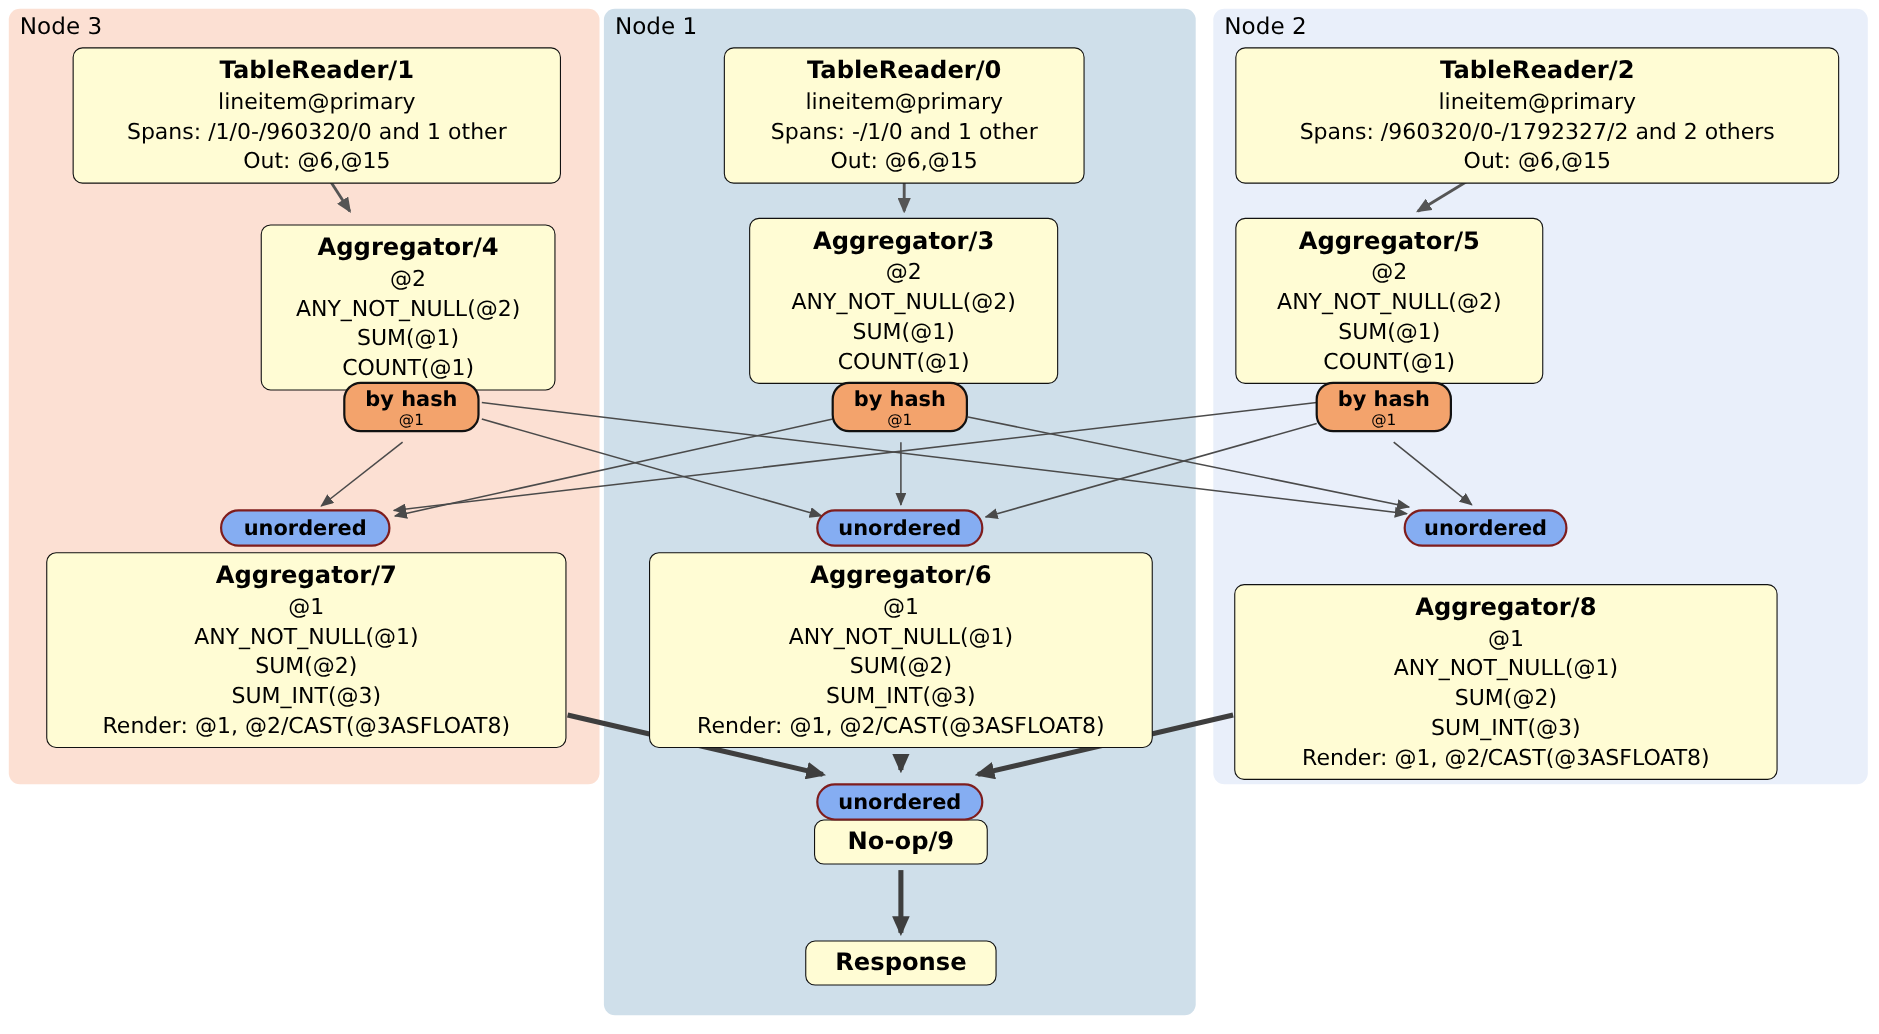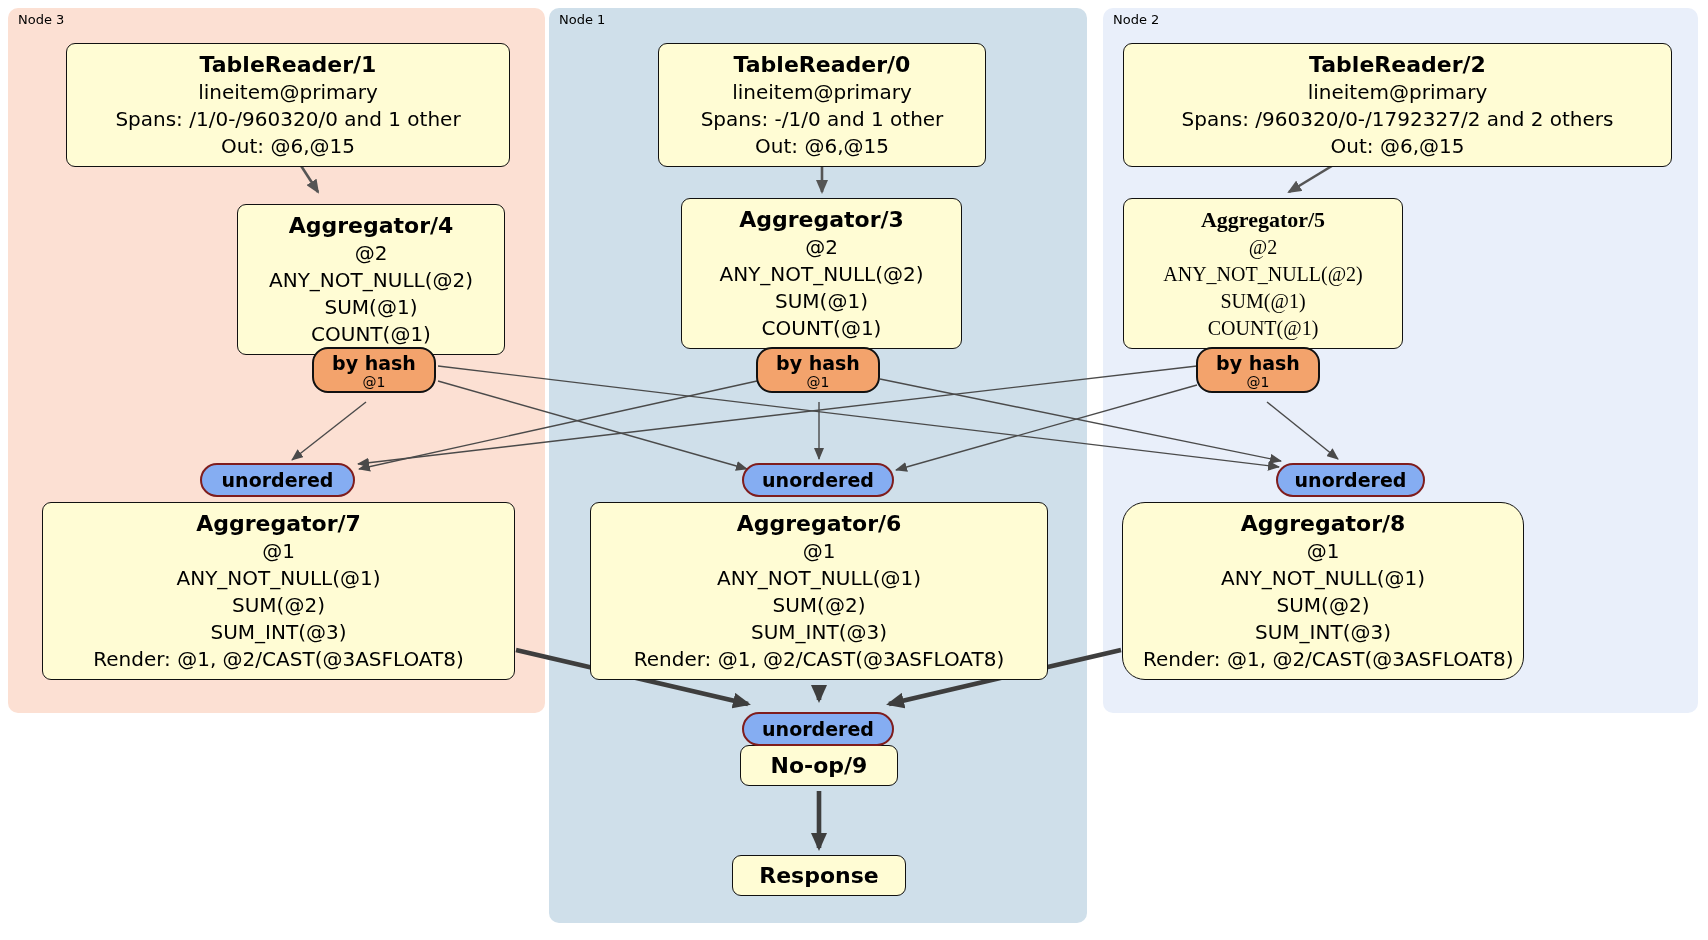--- a/index.html
+++ b/index.html
@@ -1,21 +1,21 @@
 <!DOCTYPE html>
 <html style="--node3_bg: #fce0d3; --node1_bg: #cfdfea; --node2_bg: #e9effa; --box_fill: #fffcd4; --router_fill: #f3a36c; --sync_fill: #85adf2;"><head>
 <meta charset="utf-8">
 <style>
   html,body{margin:0;padding:0;background:#ffffff;}
   #canvas{
     position:relative;width:1708px;height:940px;overflow:hidden;
     font-family:"DejaVu Sans","Liberation Sans",sans-serif;color:#000;
   }
   .region{position:absolute;border-radius:10px;}
-  .rlabel{position:absolute;left:10px;top:4px;font-size:13px;color:#000;}
+  .rlabel{position:absolute;left:10px;top:4px;font-size:21px;color:#000;}
   .box{
     position:absolute;background:var(--box_fill,#fffcd4);
     border:1.6px solid #111;border-radius:9px;
     text-align:center;padding:6px 20px;box-sizing:border-box;
   }
   .box .title{font-weight:bold;font-size:22px;line-height:29px;white-space:nowrap;}
   .box .ln{font-size:20px;line-height:27px;white-space:nowrap;}
   .router{
     position:absolute;background:var(--router_fill,#f3a36c);
     border:2px solid #111;border-radius:16px;text-align:center;
@@ -111,21 +111,21 @@
       <div class="ln">SUM(@1)</div>
       <div class="ln">COUNT(@1)</div>
     </div>
     <div class="box" style="left:681px;top:198px;width:281px;">
       <div class="title">Aggregator/3</div>
       <div class="ln">@2</div>
       <div class="ln">ANY_NOT_NULL(@2)</div>
       <div class="ln">SUM(@1)</div>
       <div class="ln">COUNT(@1)</div>
     </div>
-    <div class="box" style="left:1123px;top:198px;width:280px;font-family:Liberation Serif, serif;">
+    <div class="box" style="left:1123px;top:198px;width:280px;">
       <div class="title">Aggregator/5</div>
       <div class="ln">@2</div>
       <div class="ln">ANY_NOT_NULL(@2)</div>
       <div class="ln">SUM(@1)</div>
       <div class="ln">COUNT(@1)</div>
     </div>
 
     <div class="router" style="left:312px;top:347px;width:124px;">
       <div class="rl">by hash</div>
       <div class="rk">@1</div>
@@ -152,21 +152,21 @@
       <div class="ln">Render: @1, @2/CAST(@3ASFLOAT8)</div>
     </div>
     <div class="box" style="left:590px;top:502px;width:458px;">
       <div class="title">Aggregator/6</div>
       <div class="ln">@1</div>
       <div class="ln">ANY_NOT_NULL(@1)</div>
       <div class="ln">SUM(@2)</div>
       <div class="ln">SUM_INT(@3)</div>
       <div class="ln">Render: @1, @2/CAST(@3ASFLOAT8)</div>
     </div>
-    <div class="box" style="left:1122px;top:502px;width:402px;border-radius:23px;">
+    <div class="box" style="left:1122px;top:531px;width:494px;">
       <div class="title">Aggregator/8</div>
       <div class="ln">@1</div>
       <div class="ln">ANY_NOT_NULL(@1)</div>
       <div class="ln">SUM(@2)</div>
       <div class="ln">SUM_INT(@3)</div>
       <div class="ln">Render: @1, @2/CAST(@3ASFLOAT8)</div>
     </div>
 
     <div class="pill" style="left:742px;top:712px;width:152px;">unordered</div>
     <div class="box" style="left:740px;top:745px;width:158px;padding:5px 8px;">

